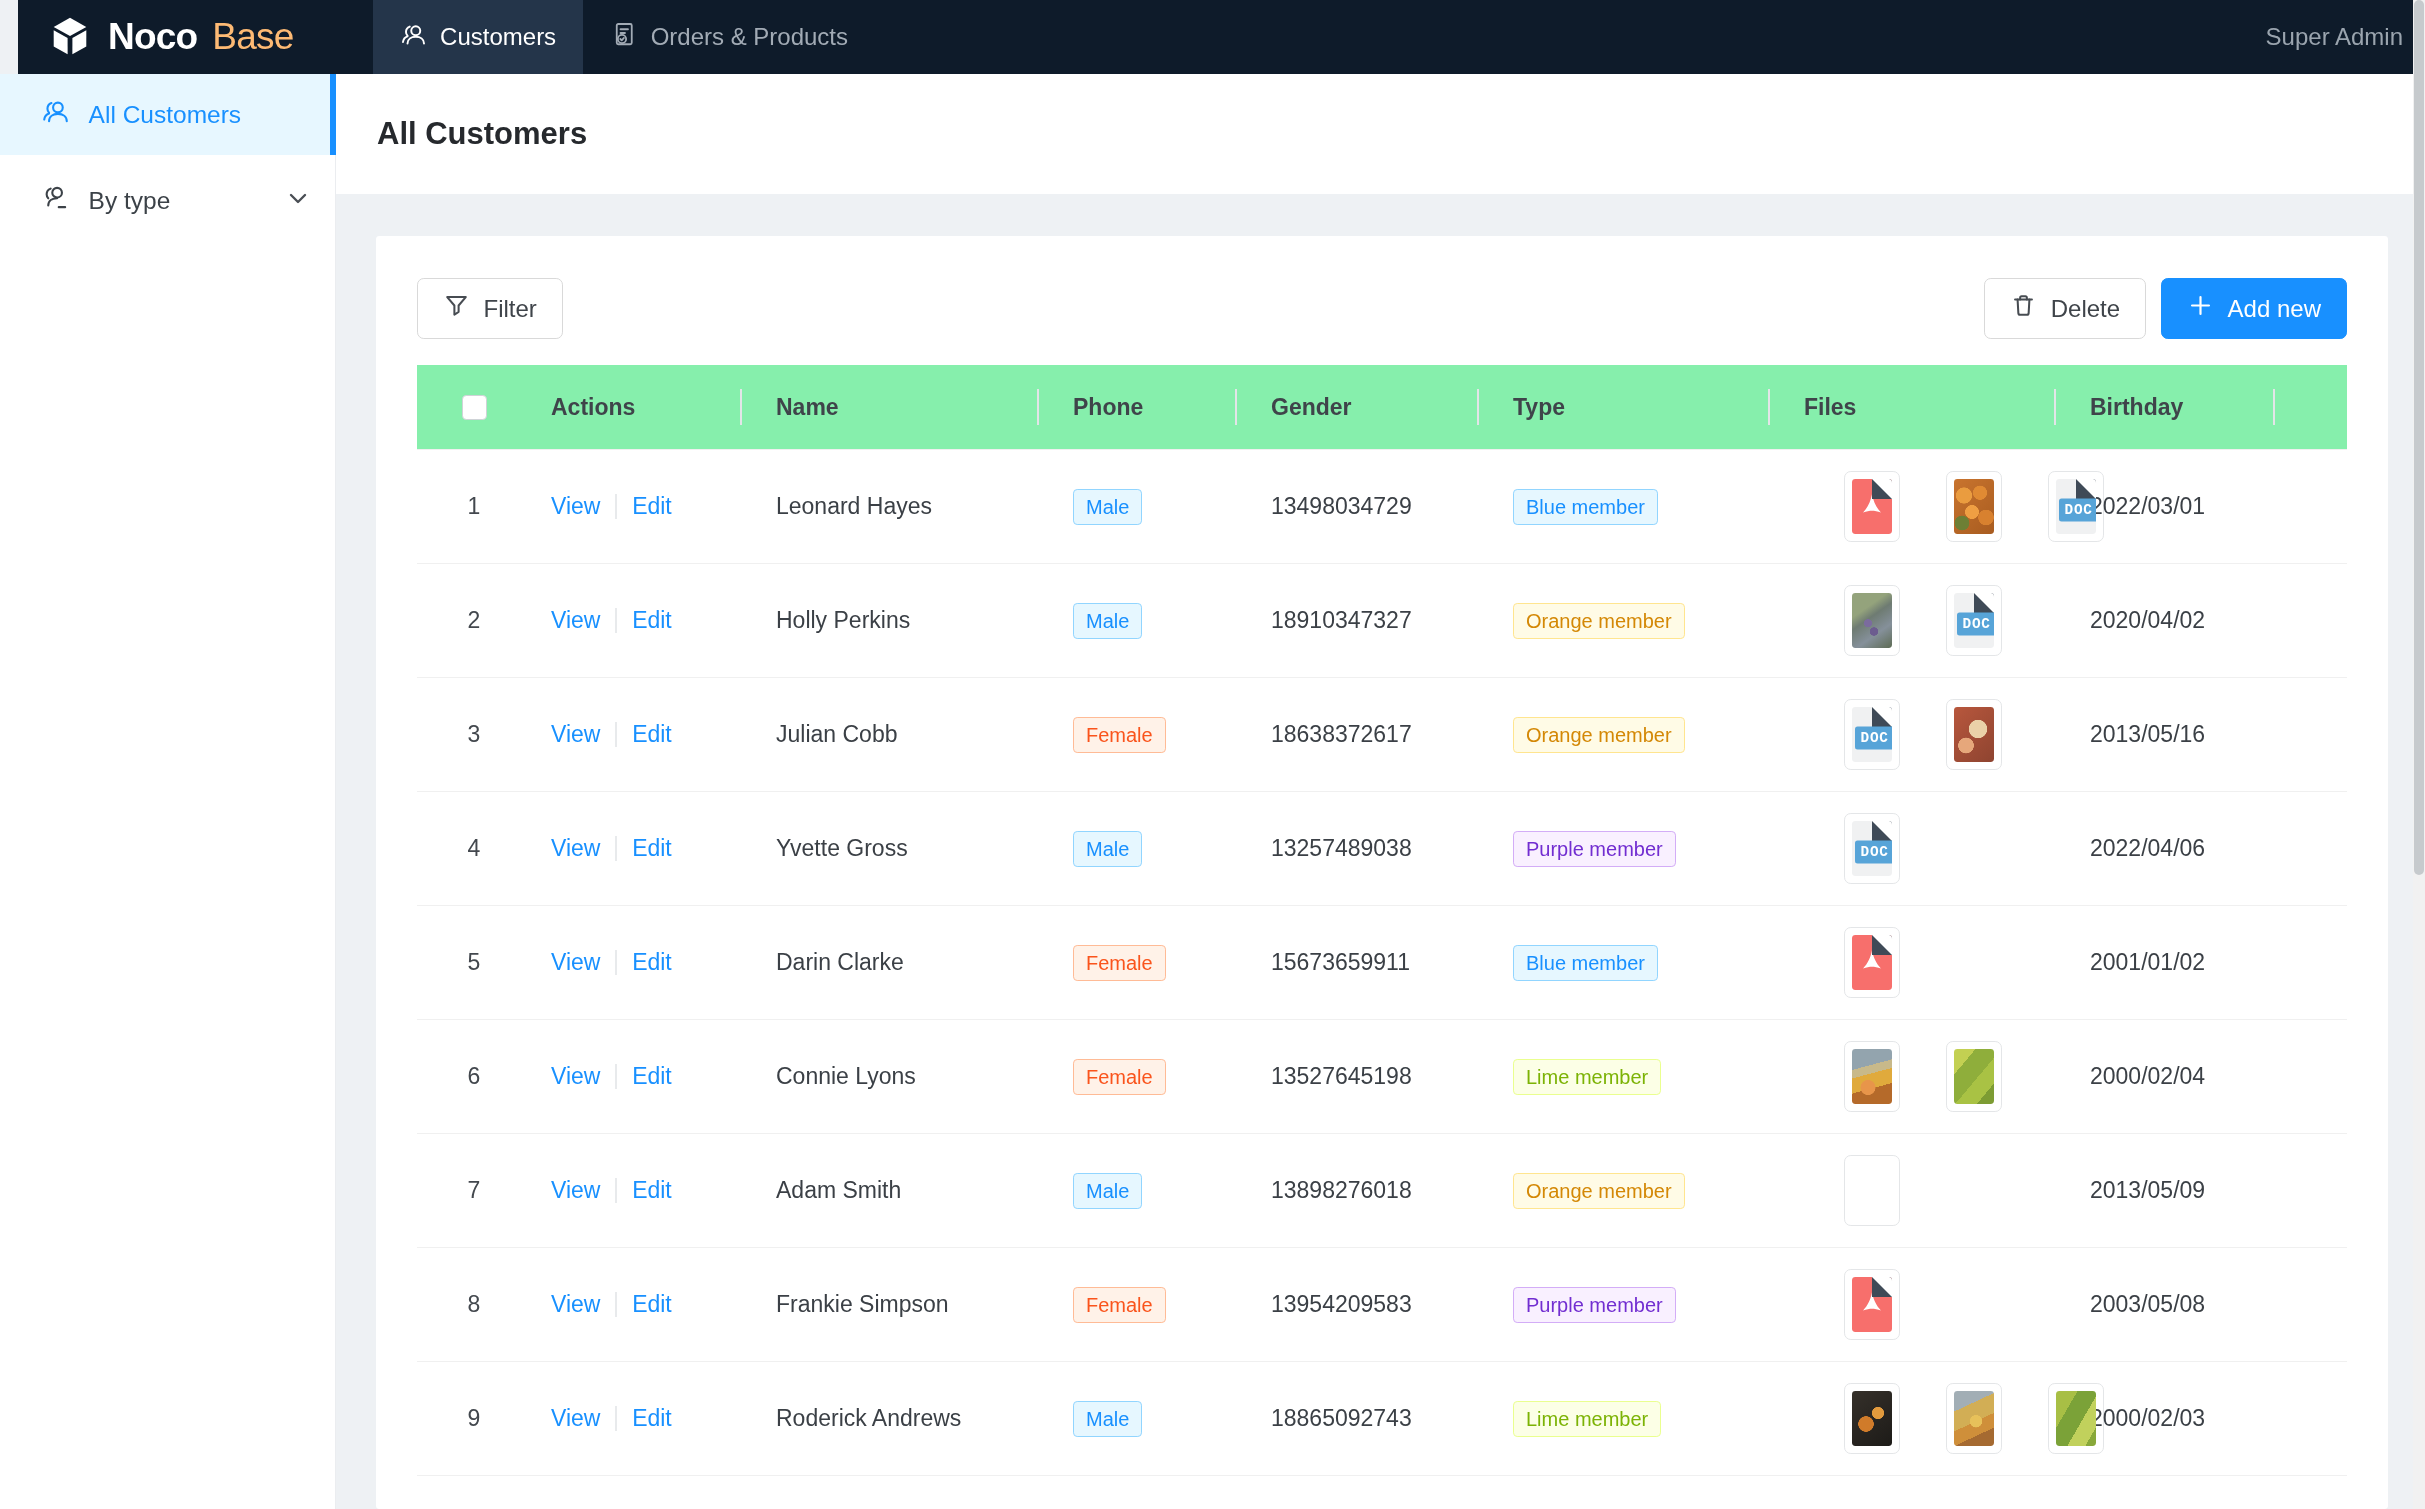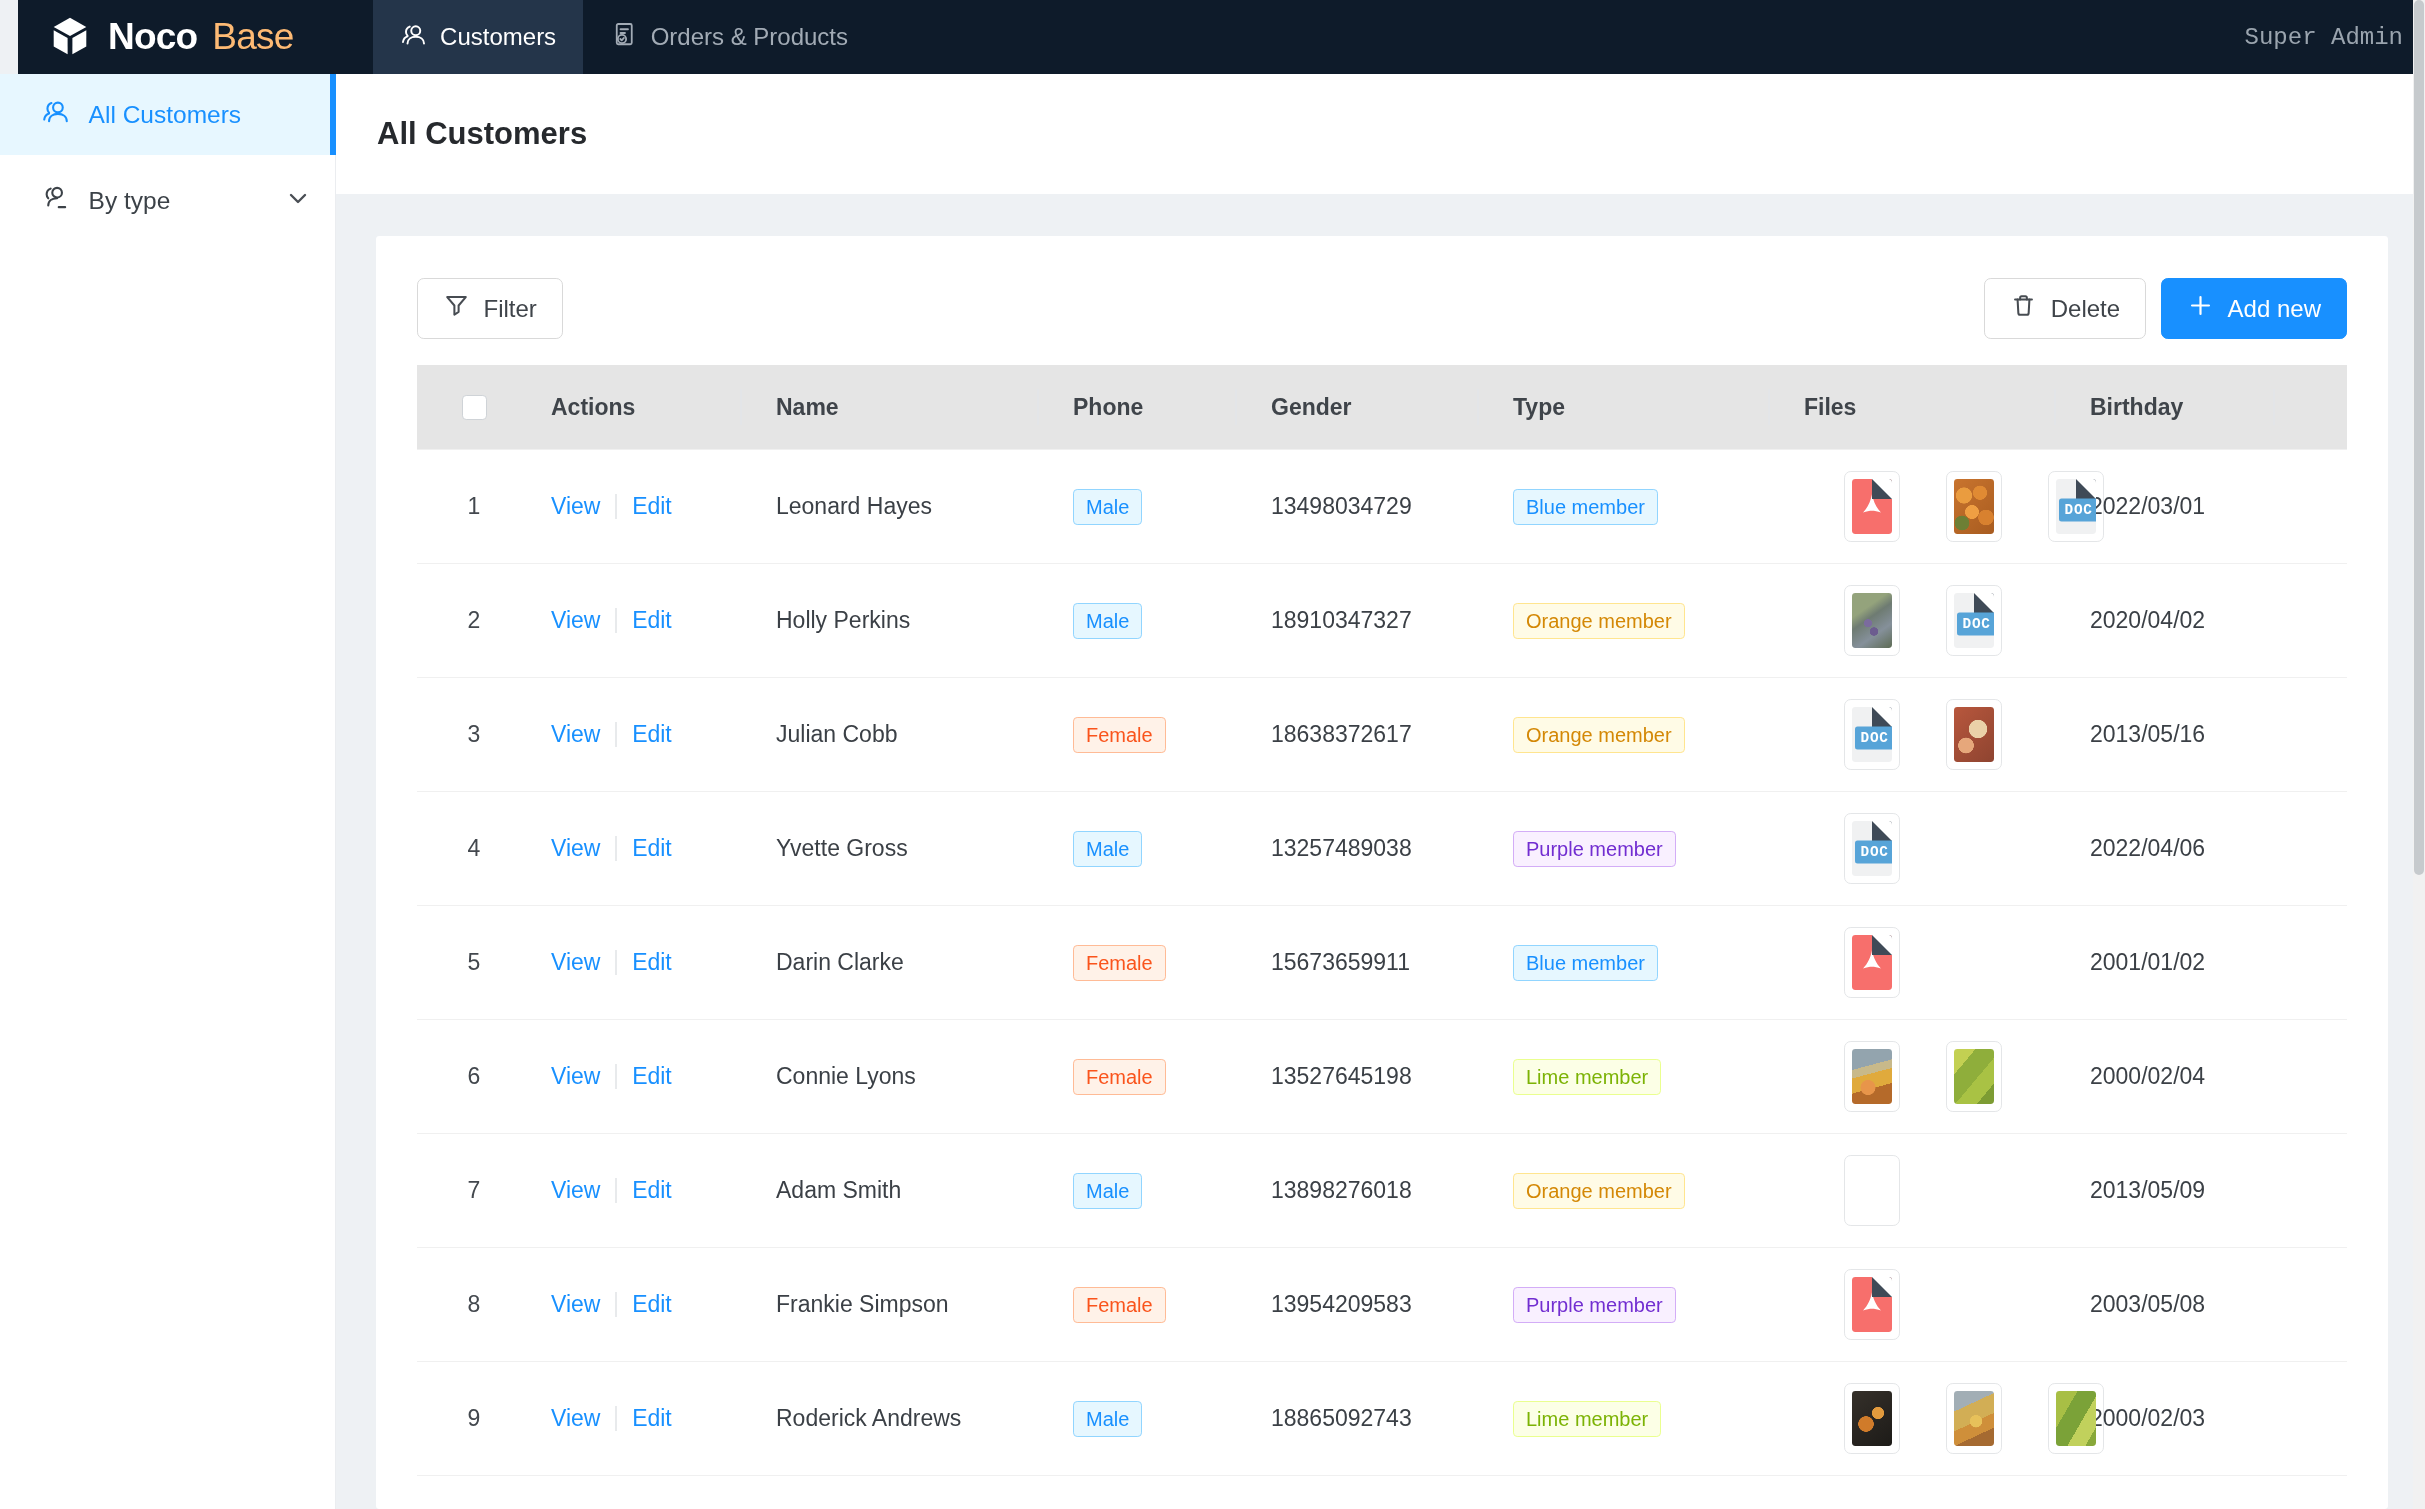--- a/index.html
+++ b/index.html
@@ -11,21 +11,21 @@
     background:#0e1b2a; display:flex; align-items:stretch; z-index:5; }
   .logo-area { width:336px; display:flex; align-items:center; gap:15px; padding-left:29px; }
   .logo-noco { color:#ffffff; font-weight:700; font-size:37px; letter-spacing:-0.8px; }
   .logo-base { color:#fdba74; font-weight:400; font-size:37px; letter-spacing:-0.8px; }
   .nav-tabs { display:flex; margin-left:18.6px; }
   .nav-tab { display:flex; align-items:center; gap:13.5px; padding:0 27px;
     color:#a2abb5; font-size:24px; cursor:pointer; }
   .nav-tab.active { background:#24354a; color:#ffffff; }
   .nav-tab svg { width:27px; height:27px; }
   .nav-user { margin-left:auto; margin-right:41px; display:flex; align-items:center;
-    color:#9aa4ae; font-size:24px;font-family:Liberation Mono, monospace; }
+    color:#9aa4ae; font-size:24px; }
 
   
   .sidebar { position:absolute; top:74px; left:0; width:336px; bottom:0;
     background:#ffffff; border-right:0.8px solid #ebedf0; }
   .side-item { height:81px; display:flex; align-items:center; gap:18.6px;
     padding:0 25px 0 41px; font-size:24.5px; color:#3c4248; position:relative; cursor:pointer; }
   .side-item svg { width:29px; height:29px; flex:0 0 auto; }
   .side-item.active { background:#e7f7ff; color:#1890ff; }
   .side-item.active::after { content:""; position:absolute; right:-0.8px; top:0; bottom:0;
     width:6px; background:#1890ff; }
@@ -49,21 +49,21 @@
   .btn svg { width:27px; height:27px; }
   .btn-primary { background:#1890ff; border-color:#1890ff; color:#ffffff; }
   .toolbar .spacer { flex:1; }
   .toolbar .btn + .btn { margin-left:15px; }
 
   
   .table { margin-top:26px; }
   .thead, .trow { display:grid;
     grid-template-columns:114px 211px 297px 198px 242px 291px 286px 219px 1fr;
     align-items:center; }
-  .thead { height:85px; background:#e5e5e5; border-bottom:0.8px solid #f0f0f0;text-align:center; }
+  .thead { height:85px; background:#86efac; border-bottom:0.8px solid #f0f0f0;text-align:center; }
   .hcell { position:relative; height:100%; display:flex; align-items:center;
     padding-left:34px; font-size:23px; font-weight:600; color:#3f444a; }
   .hcell.c-index { justify-content:center; padding-left:0; }
   .hcell.c-actions { padding-left:20px; }
   .hcell.sep::after { content:""; position:absolute; right:0; top:28%; height:44%;
     width:1.7px; background:#e3e5e8; }
   .checkbox { width:25px; height:25px; border:1.7px solid #cfd3d7; border-radius:4.2px;
     background:#fff; cursor:pointer; }
   .trow { height:114px; border-bottom:0.8px solid #f0f0f0; }
   .tcell { padding-left:34px; font-size:23px; color:#3b4046; display:flex; align-items:center; }

